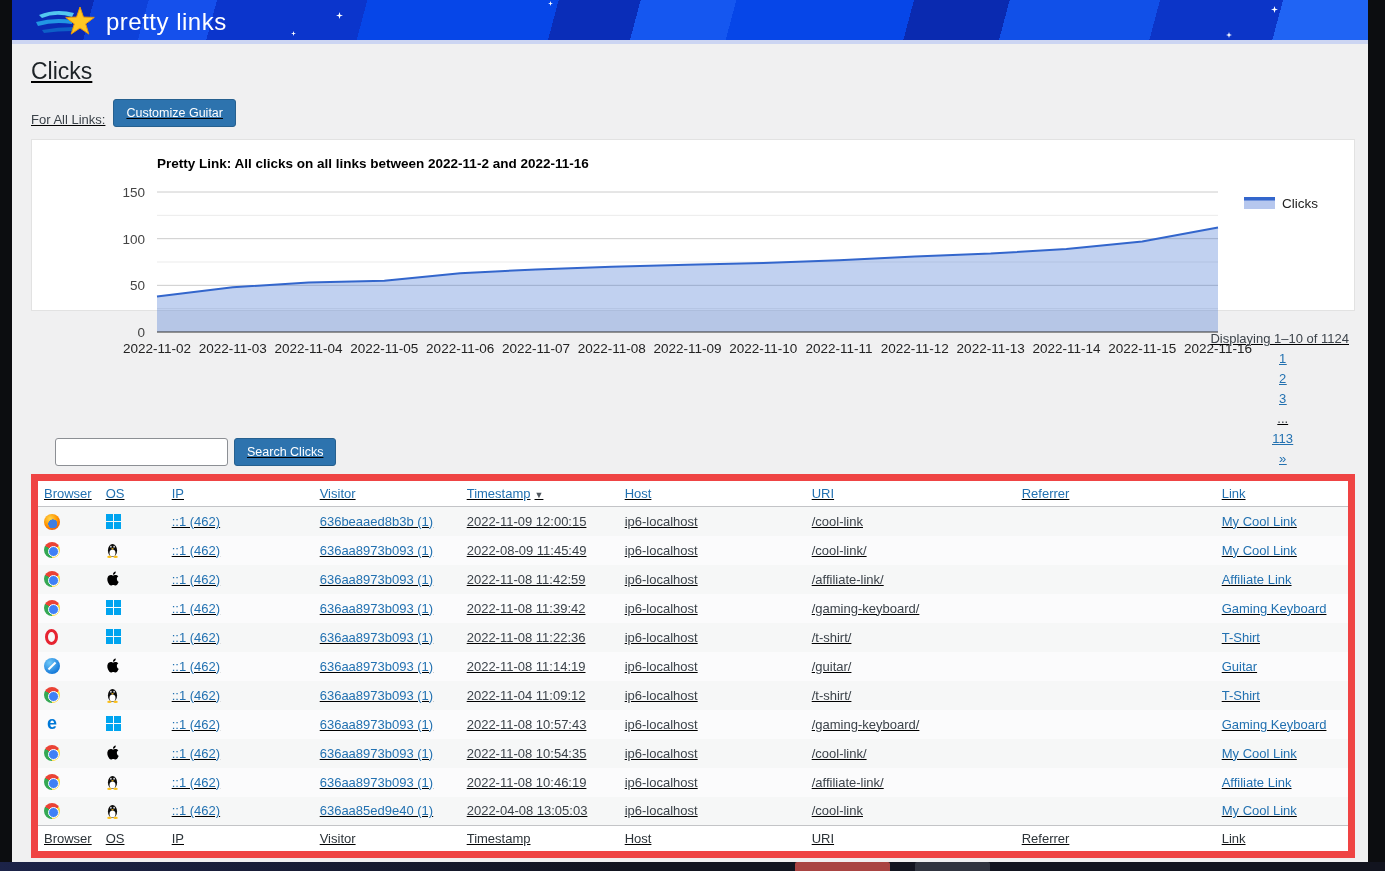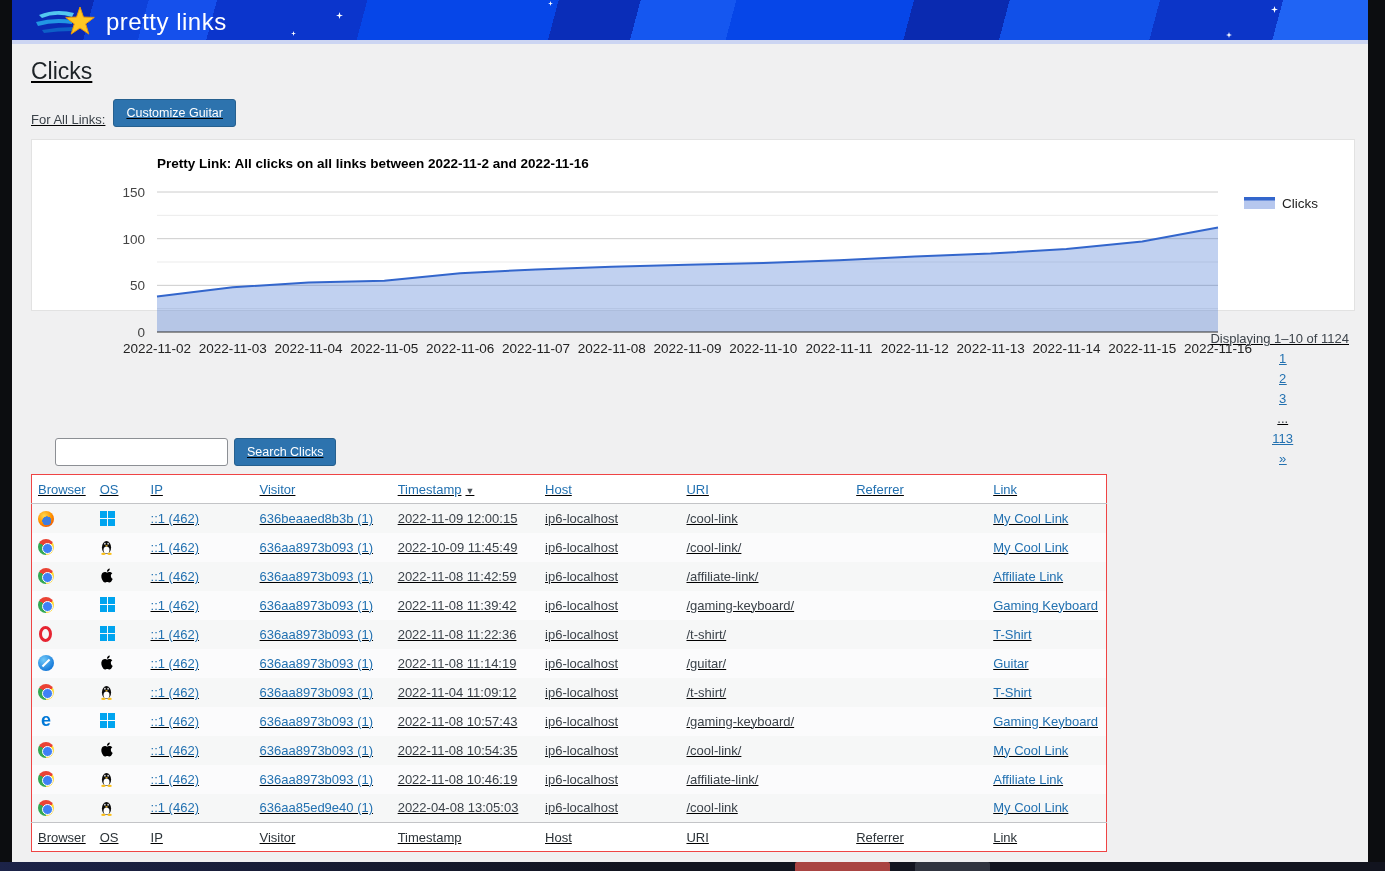--- a/index.html
+++ b/index.html
@@ -29,22 +29,22 @@
 
   
   .search-row { margin-top:20px; display:flex; align-items:flex-end;padding-left:24px; }
   .search-input { width:173px; height:28px; border:1px solid #8c8f94; border-radius:3px; background:#fff;
                   padding:0 6px; font-size:13px; margin-right:6px; }
   .pag { margin-left:auto; font-size:13px; color:#3c434a; display:flex; align-items:center; gap:5px;flex-direction:column; }
   .pag a { color:#2271b1; text-decoration:underline; }
   .pag .pag-summary { margin-right:6px; text-decoration:none; }
 
   
-  table.clicks { margin-top:8px; width:1076px; border-collapse:collapse; background:#b91c1c;
-                 border:1px solid #ef4444; font-size:13px; }
+  table.clicks { margin-top:8px; width:1324px; border-collapse:collapse; background:#b91c1c;
+                 border:7px solid #ef4444; font-size:13px; }
   table.clicks th, table.clicks td { text-align:left; padding:0 8px 0 6px; height:29px; vertical-align:middle;
                  white-space:nowrap; overflow:hidden; }
   thead th a { color:#2271b1; text-decoration:none; font-weight:400; }
   .sort-arrow { color:#50575e; font-size:9px; margin-left:4px; }
   tbody tr { background:#f6f7f7; }
   tbody tr:nth-child(even) { background:#fbfbfc; }
   tbody td { color:#3c434a; }
   tbody td a { color:#2271b1; text-decoration:none; }
   tfoot td { color:#2c3338; background:#fff; border-top:1px solid #c3c4c7; height:30px; }
   thead th { background:#fff; border-bottom:1px solid #c3c4c7; }
@@ -205,21 +205,21 @@
                     <ellipse cx="4.9" cy="4.8" rx="0.8" ry="1" fill="#fff"></ellipse>
                     <ellipse cx="8.1" cy="4.8" rx="0.8" ry="1" fill="#fff"></ellipse>
                     <circle cx="5" cy="5" r="0.35" fill="#000"></circle>
                     <circle cx="8" cy="5" r="0.35" fill="#000"></circle>
                     <path d="M5.1 6.2h2.8L6.5 7.8z" fill="#fcbf17"></path>
                     <ellipse cx="3.4" cy="14.9" rx="2.2" ry="1.1" fill="#fcbf17"></ellipse>
                     <ellipse cx="9.6" cy="14.9" rx="2.2" ry="1.1" fill="#fcbf17"></ellipse>
                   </svg></span></td>
               <td><a href="#">::1 (462)</a></td>
               <td><a href="#">636aa8973b093 (1)</a></td>
-              <td>2022-10-09 11:45:49</td>
+              <td>2022-08-09 11:45:49</td>
               <td>ip6-localhost</td>
               <td>/cool-link/</td>
               <td></td>
               <td><a href="#">My Cool Link</a></td>
             </tr>
             <tr>
               <td><span class="bicon chrome"></span></td>
               <td><span class="bicon"><svg width="14" height="15" viewBox="0 0 24 24">
                     <path fill="#000" d="M12.152 6.896c-.948 0-2.415-1.078-3.96-1.04-2.04.027-3.91 1.183-4.961 3.014-2.117 3.675-.546 9.103 1.519 12.09 1.013 1.454 2.208 3.09 3.792 3.039 1.52-.065 2.09-.987 3.935-.987 1.831 0 2.35.987 3.96.948 1.637-.026 2.676-1.48 3.676-2.948 1.156-1.688 1.636-3.325 1.662-3.415-.039-.013-3.182-1.221-3.22-4.857-.026-3.04 2.48-4.494 2.597-4.559-1.429-2.09-3.623-2.324-4.39-2.376-2-.156-3.675 1.09-4.61 1.09zM15.53 3.83c.843-1.012 1.4-2.427 1.245-3.83-1.207.052-2.662.805-3.532 1.818-.78.896-1.454 2.338-1.273 3.714 1.338.104 2.715-.688 3.559-1.701"></path>
                   </svg></span></td>

